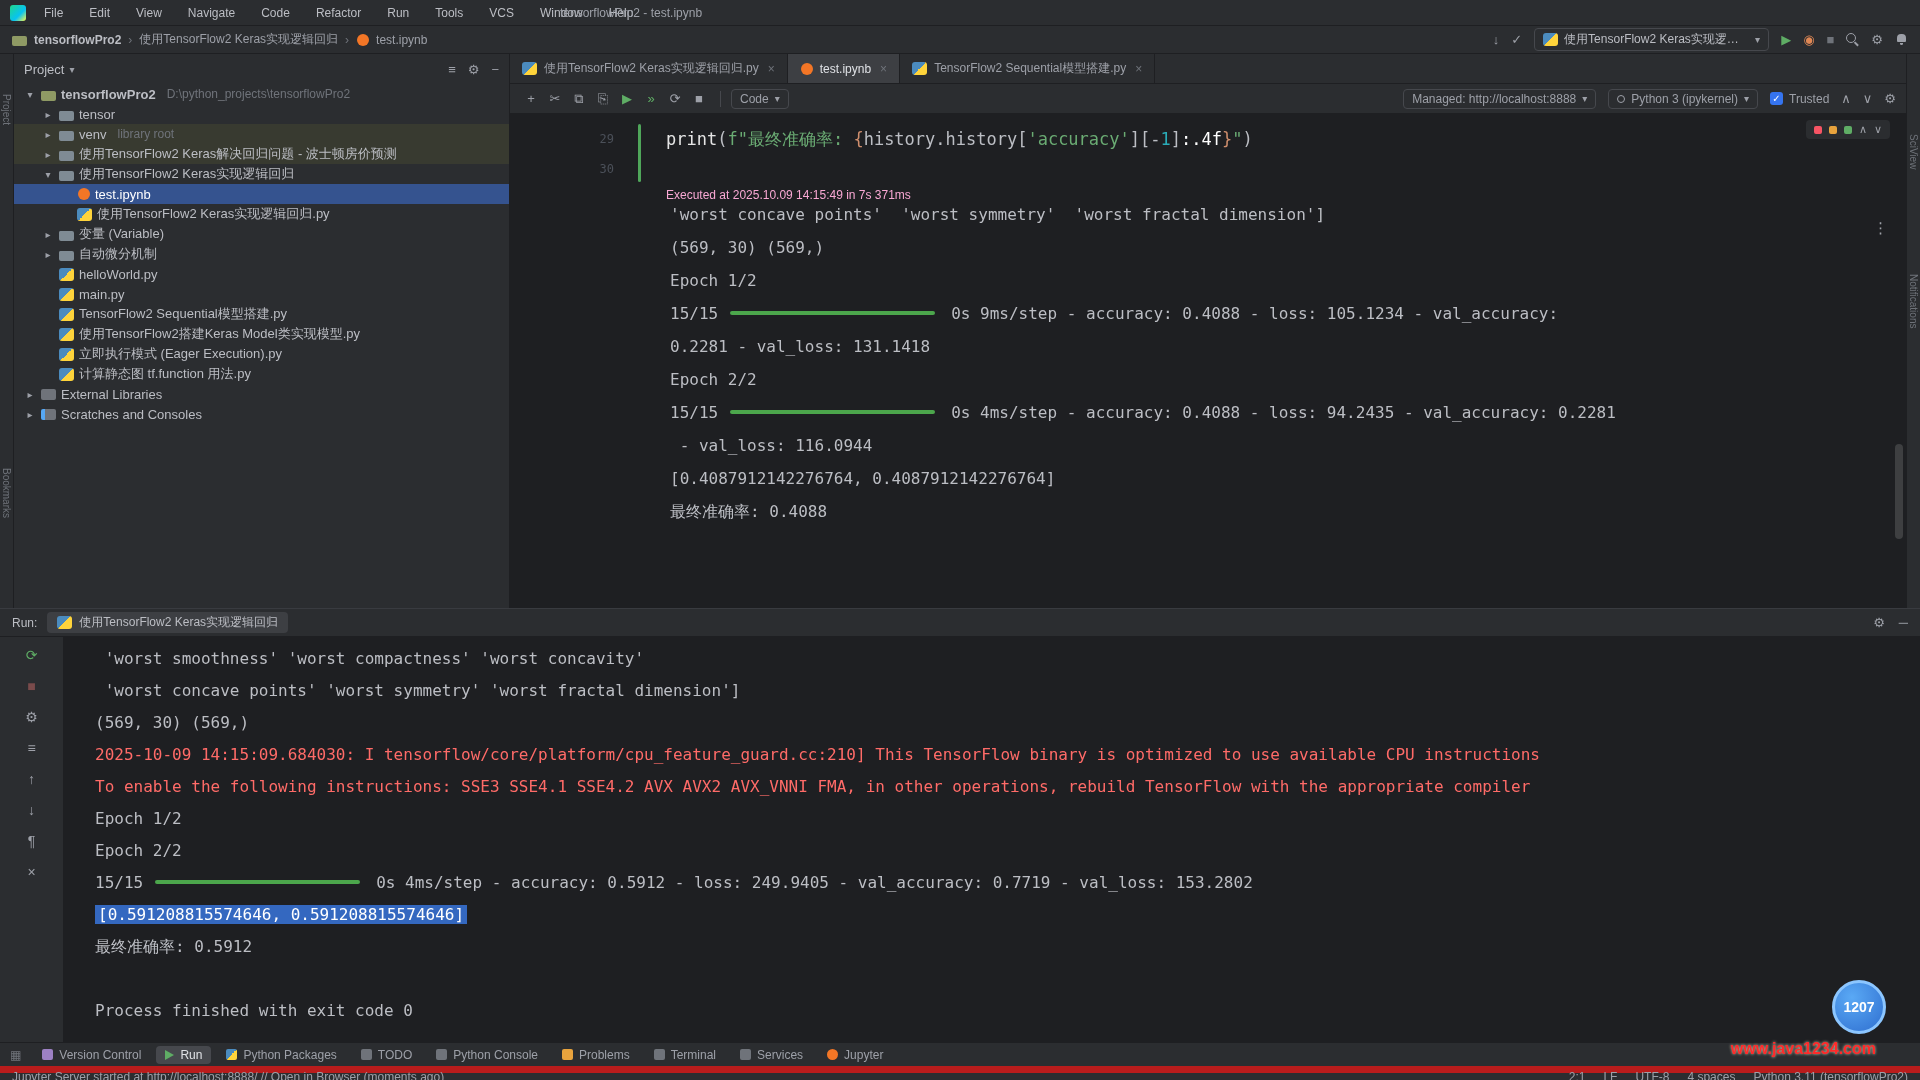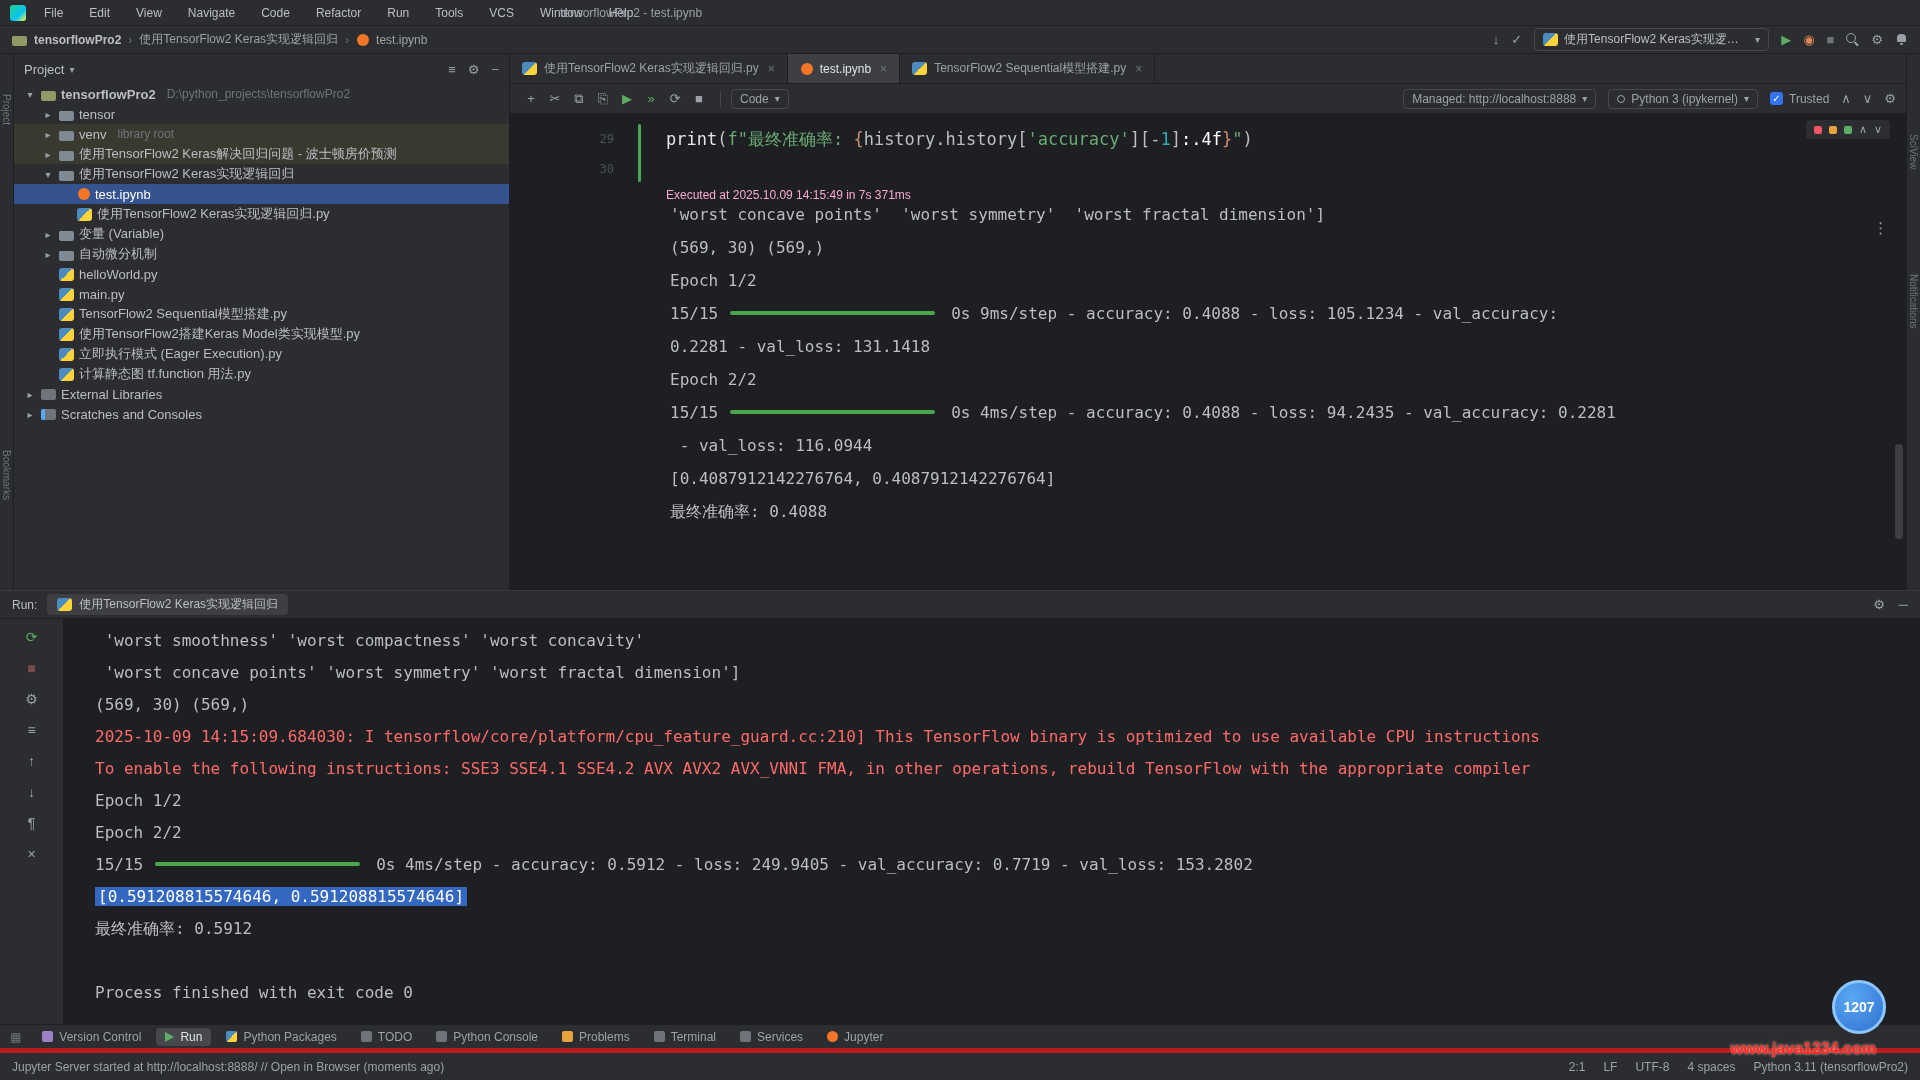--- a/index.html
+++ b/index.html
@@ -110,21 +110,21 @@
   .tw-bar{height:24px;flex:none;background:#2b2d30;border-top:1px solid #1e1f22;display:flex;align-items:center;gap:6px;padding:0 10px;font-size:12px;color:#9da0a8;}
   .tw-grid{color:#6f737a;margin-right:6px;}
   .tw-item{display:flex;align-items:center;gap:6px;padding:2px 9px;border-radius:4px;white-space:nowrap;}
   .tw-item.active{background:#46484d;color:#dfe1e5;}
   .tw-ic{width:11px;height:11px;border-radius:2px;background:#6f737a;display:inline-block;flex:none;}
   .tw-ic.run{background:transparent;border-radius:0;width:0;height:0;border-left:9px solid #5fad65;border-top:5px solid transparent;border-bottom:5px solid transparent;}
   .tw-ic.jupyter{background:#f37626;border-radius:50%;}
   .tw-ic.problems{background:#e8a33d;}
   .tw-ic.pkg{background:linear-gradient(135deg,#4b8bbe 50%,#ffd43b 50%);}
   .tw-ic.vcs{background:#9d81c4;}
-  .statusbar{height:32px;flex:none;background:#2b2d30;border-top:5px solid #b91c1c;display:flex;align-items:center;gap:16px;padding:0 12px;font-size:12px;color:#9da0a8;}
+  .statusbar{height:14px;flex:none;background:#2b2d30;border-top:7px solid #b91c1c;display:flex;align-items:center;gap:16px;padding:0 12px;font-size:12px;color:#9da0a8;}
   .status-right{margin-left:auto;display:flex;gap:18px;align-items:center;}
   .st-item{white-space:nowrap;}
 
   
   .watermark{position:absolute;right:44px;bottom:22px;color:#ff2a2a;font-weight:bold;font-size:16px;text-shadow:0 0 3px rgba(255,255,220,.8);z-index:9;}
   .rec-badge{position:absolute;right:34px;bottom:46px;width:54px;height:54px;border-radius:50%;
     background:radial-gradient(circle at 35% 30%,#5aa9f5,#2f6fd0);border:3px solid #8cc6ff;color:#fff;
     display:flex;align-items:center;justify-content:center;font-size:14px;font-weight:bold;z-index:9;}
 </style>
 </head>

